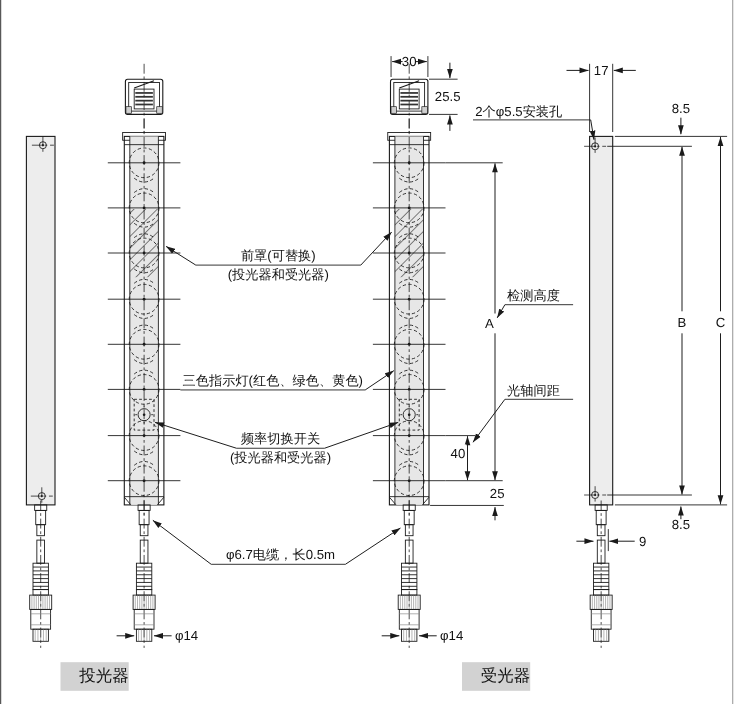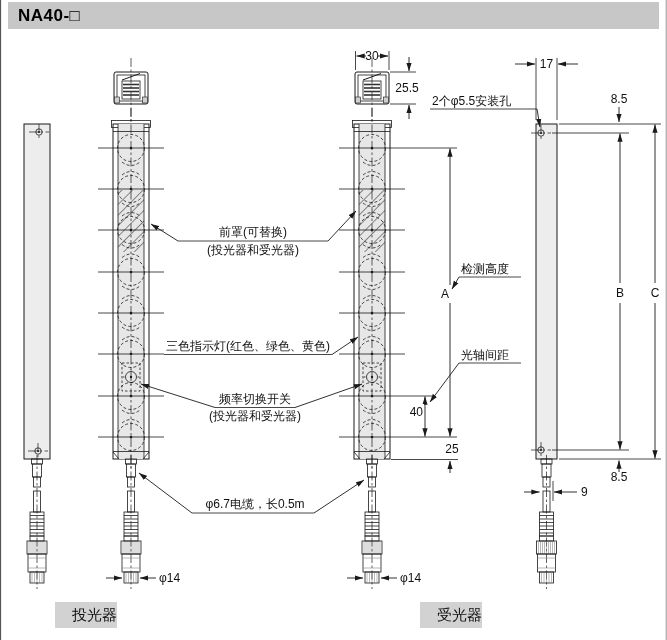--- a/index.html
+++ b/index.html
@@ -306,17 +306,16 @@
     <line class="dim" x1="459" y1="277" x2="452" y2="289" marker-end="url(#ah)"></line>
   </g>
 
   <g>
     <text class="txt" x="461" y="359">光轴间距</text>
     <line class="tn" x1="459" y1="363" x2="521" y2="363"></line>
     <line class="dim" x1="459" y1="363" x2="430" y2="402" marker-end="url(#ah)"></line>
   </g>
 </svg>
 
-<div class="title-bar">NA40-□</div>
 <div class="caption em">投光器</div>
 <div class="caption rc">受光器</div>
 
 </div>
 
 </body></html>

